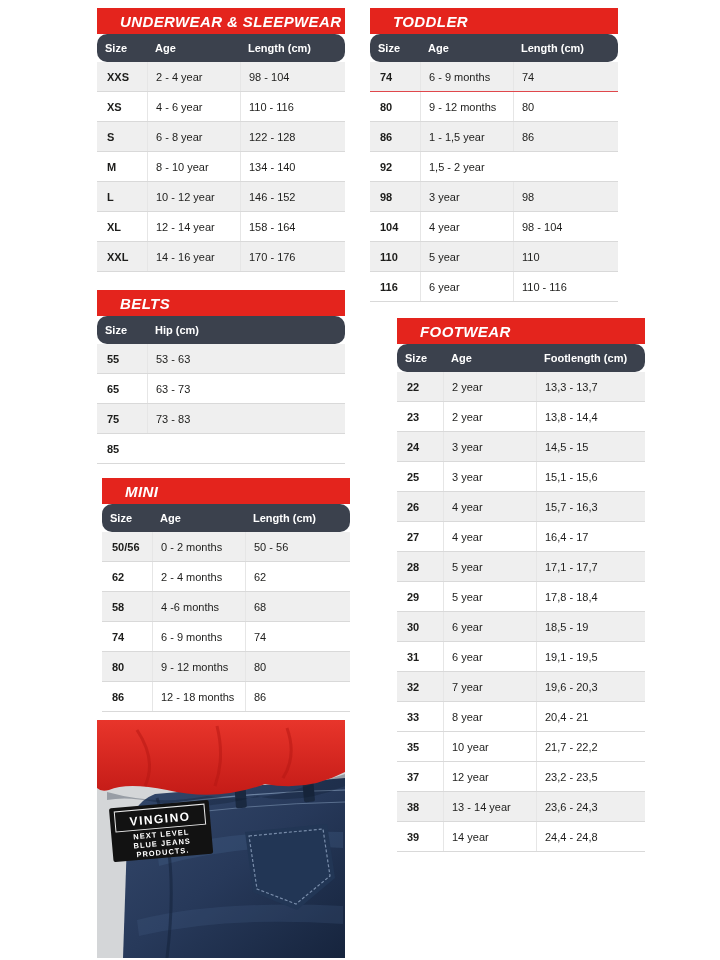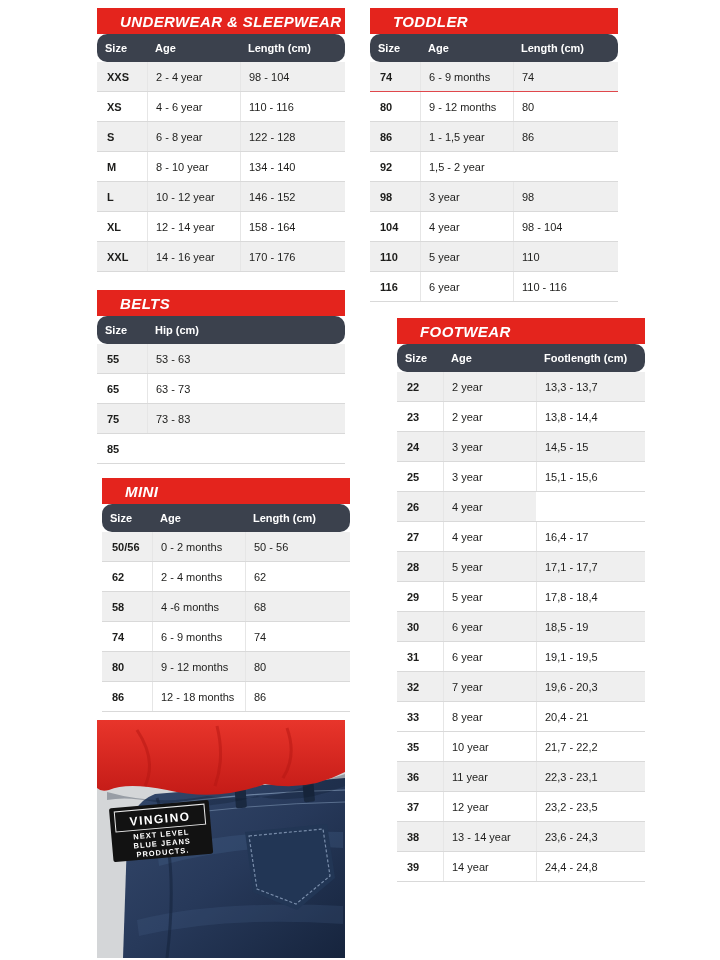--- a/index.html
+++ b/index.html
@@ -235,20 +235,21 @@
           <span class="td">14,5 - 15</span>
         </div>
         <div class="trow">
           <span class="td size-cell">25</span>
           <span class="td">3 year</span>
           <span class="td">15,1 - 15,6</span>
         </div>
         <div class="trow alt">
           <span class="td size-cell">26</span>
           <span class="td">4 year</span>
+          <span class="td">15,7 - 16,3</span>
         </div>
         <div class="trow">
           <span class="td size-cell">27</span>
           <span class="td">4 year</span>
           <span class="td">16,4 - 17</span>
         </div>
         <div class="trow alt">
           <span class="td size-cell">28</span>
           <span class="td">5 year</span>
           <span class="td">17,1 - 17,7</span>
@@ -275,25 +276,20 @@
         </div>
         <div class="trow">
           <span class="td size-cell">33</span>
           <span class="td">8 year</span>
           <span class="td">20,4 - 21</span>
         </div>
         <div class="trow">
           <span class="td size-cell">35</span>
           <span class="td">10 year</span>
           <span class="td">21,7 - 22,2</span>
-        </div>
-        <div class="trow alt">
-          <span class="td size-cell">36</span>
-          <span class="td">11 year</span>
-          <span class="td">22,3 - 23,1</span>
         </div>
         <div class="trow">
           <span class="td size-cell">37</span>
           <span class="td">12 year</span>
           <span class="td">23,2 - 23,5</span>
         </div>
         <div class="trow alt">
           <span class="td size-cell">38</span>
           <span class="td">13 - 14 year</span>
           <span class="td">23,6 - 24,3</span>

